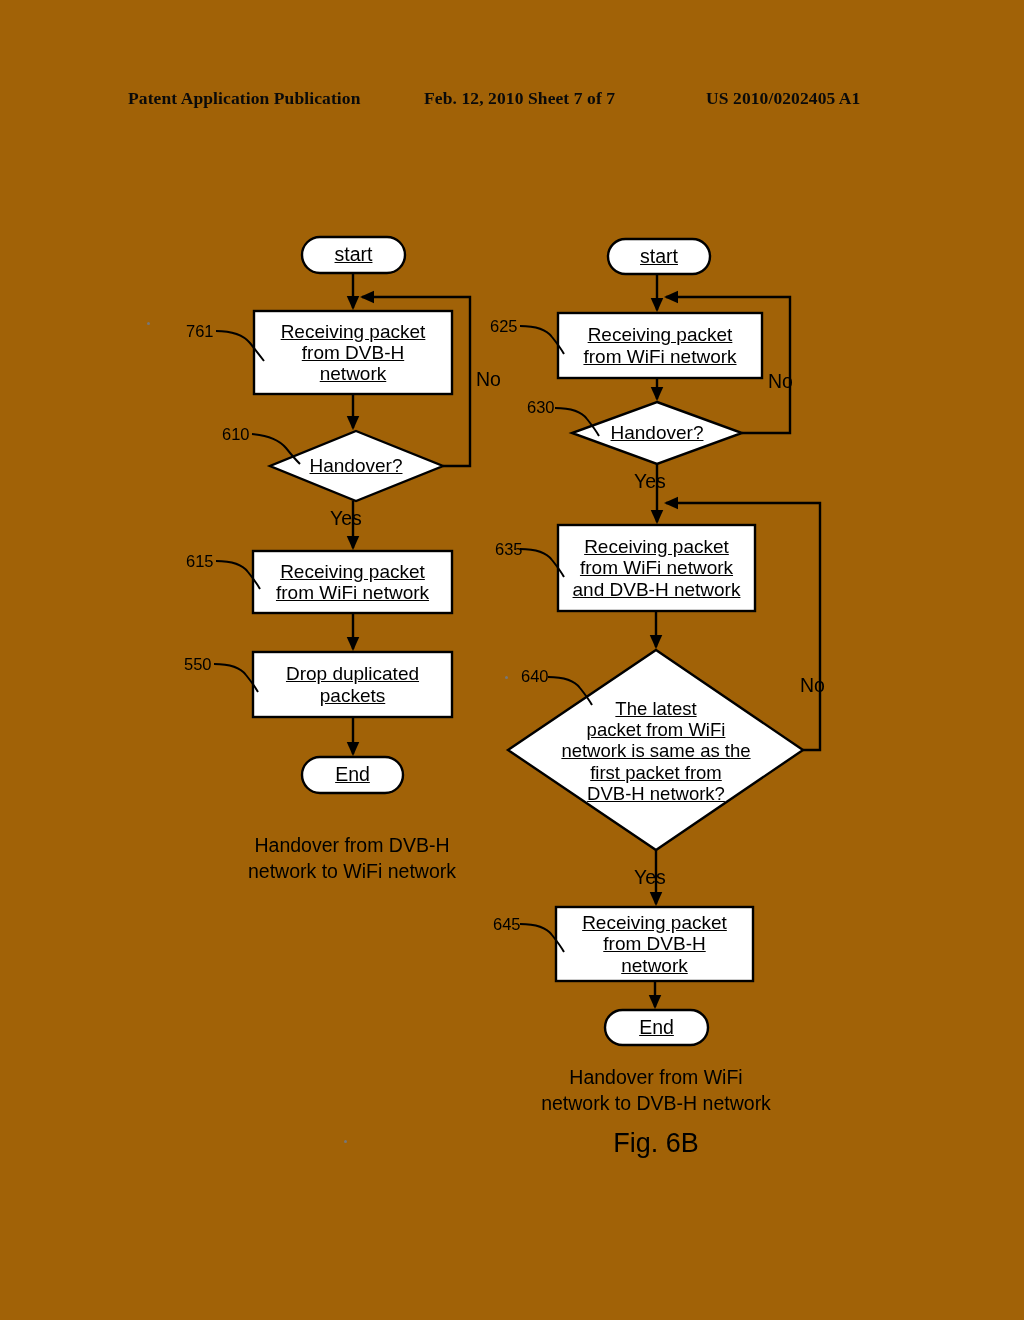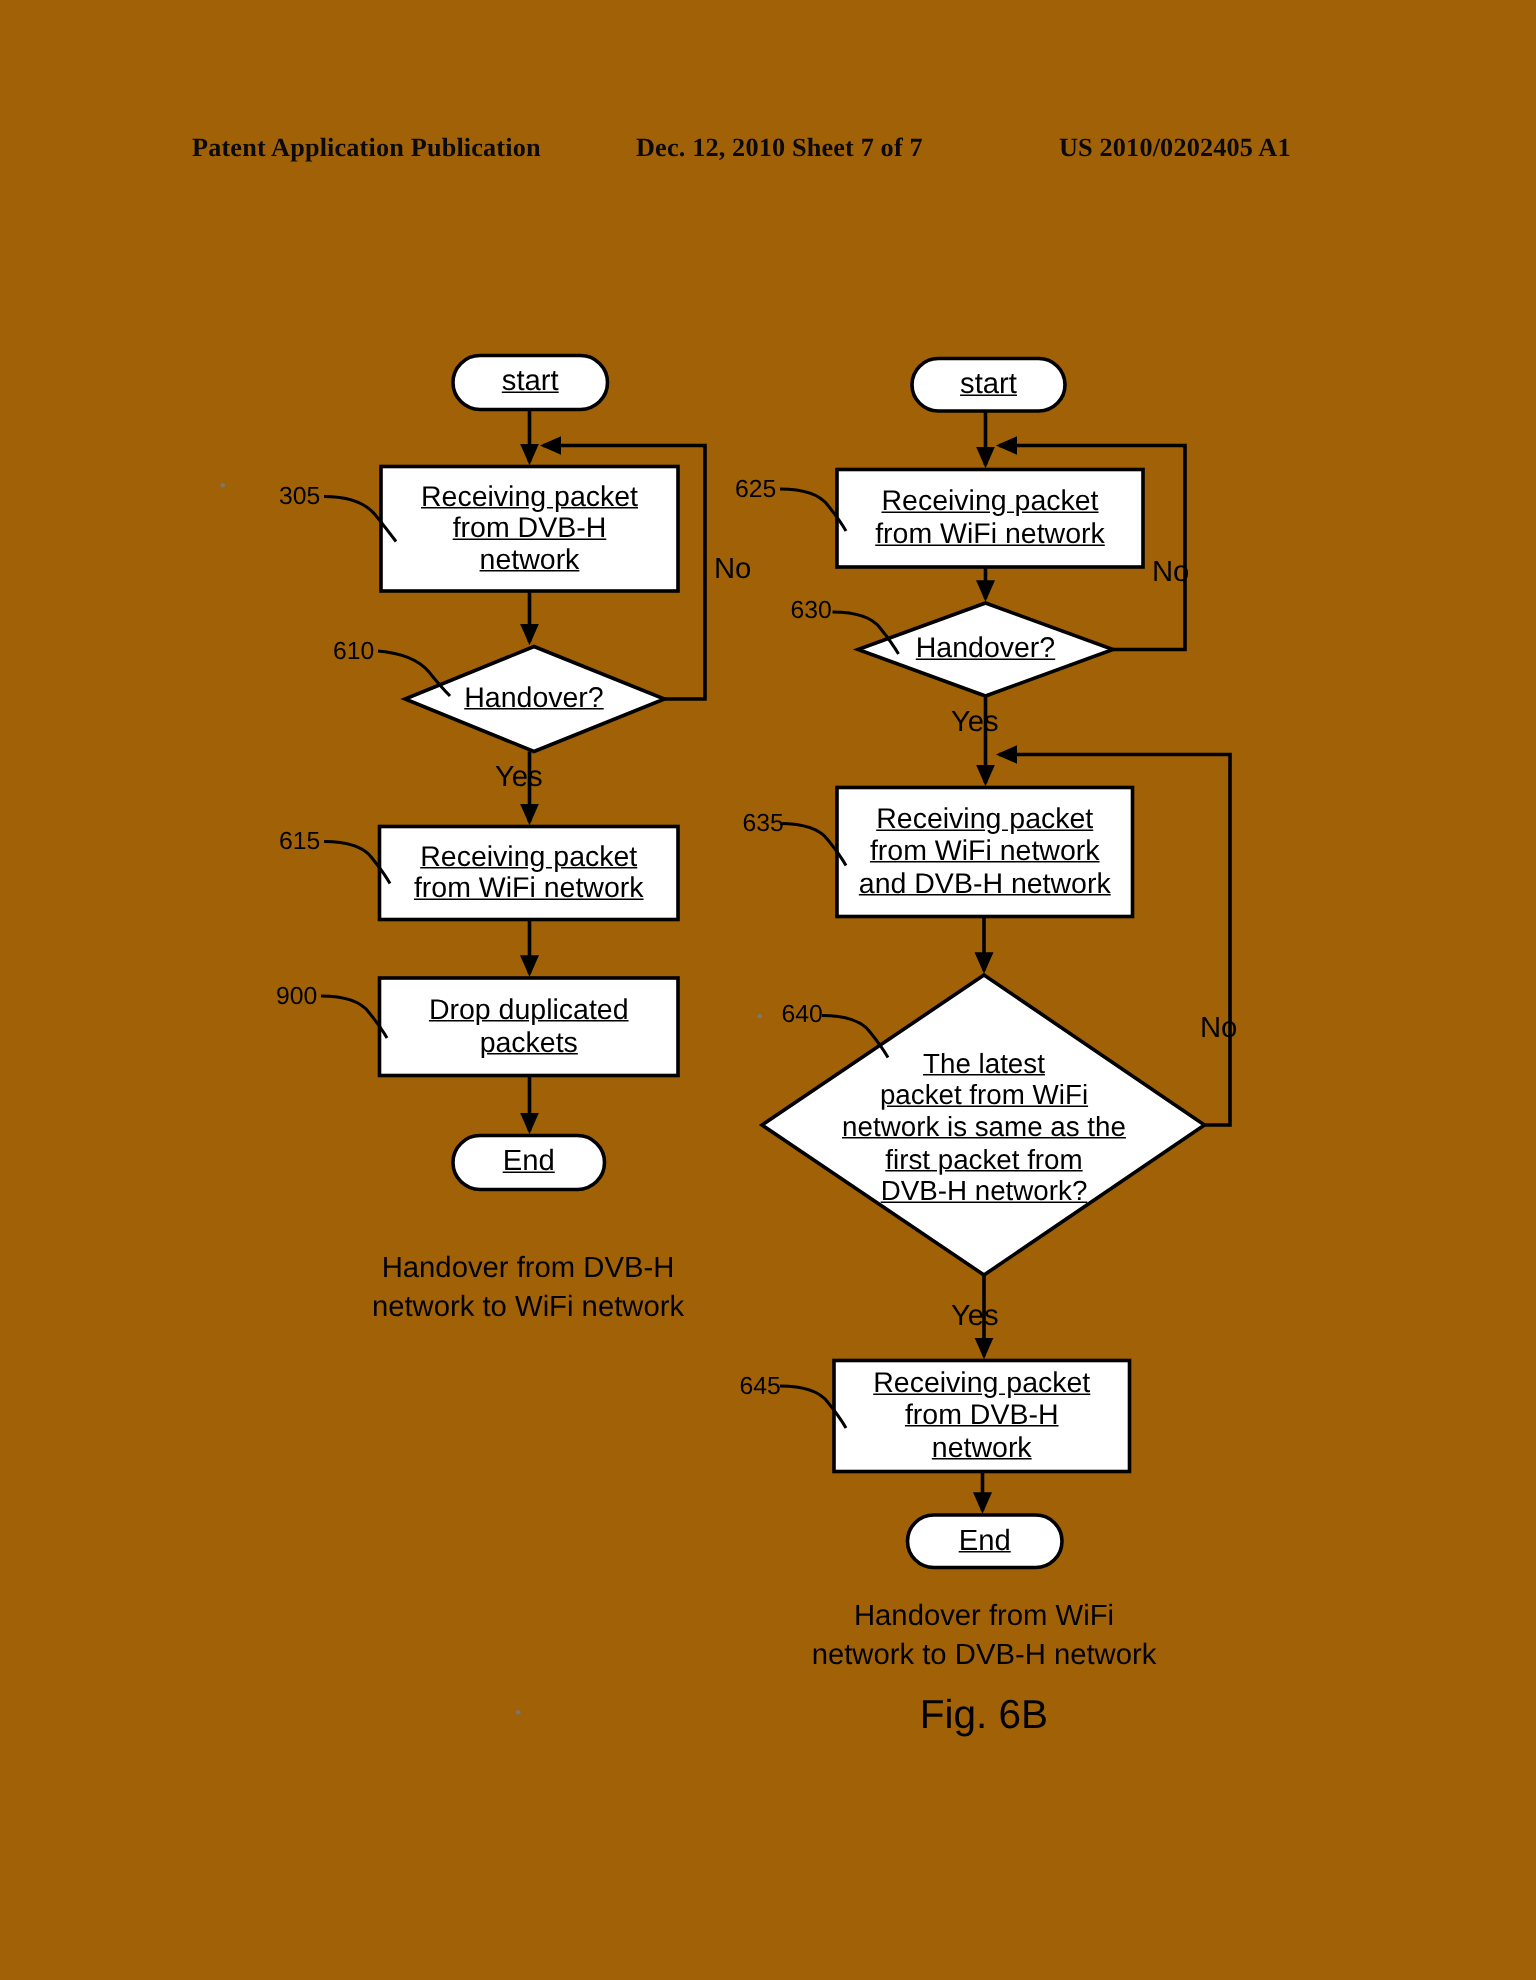--- a/index.html
+++ b/index.html
@@ -108,21 +108,21 @@
     border-radius: 50%;
   }
 </style>
 </head>
 <body>
 
 <div id="page">
 
   <div id="header">
     <span id="hdr-pub">Patent Application Publication</span>
-    <span id="hdr-date">Dec. 12, 2010  Sheet 7 of 7</span>
+    <span id="hdr-date">Feb. 12, 2010  Sheet 7 of 7</span>
     <span id="hdr-num">US 2010/0202405 A1</span>
   </div>
 
   <svg id="drawing" viewBox="0 0 1024 1320">
     <defs>
       <marker id="arrow" viewBox="0 0 10 10" refX="8.5" refY="5" markerWidth="6" markerHeight="6" orient="auto-start-reverse">
         <path d="M 0 0.6 L 10 5 L 0 9.4 z" fill="#000"></path>
       </marker>
     </defs>
 
@@ -197,24 +197,24 @@
 from WiFi network</div>
 
   <div class="shape-text" style="left:253px; top:652px; width:199px; height:65px;">Drop duplicated
 packets</div>
 
   <div class="shape-text terminal-text" style="left:302px; top:757px; width:101px; height:36px;">End</div>
 
   <div class="edge-label" style="left:476px; top:368px;">No</div>
   <div class="edge-label" style="left:330px; top:507px;">Yes</div>
 
-  <div class="ref-label" style="left:186px; top:322px;">305</div>
+  <div class="ref-label" style="left:186px; top:322px;">761</div>
   <div class="ref-label" style="left:222px; top:425px;">610</div>
   <div class="ref-label" style="left:186px; top:552px;">615</div>
-  <div class="ref-label" style="left:184px; top:655px;">900</div>
+  <div class="ref-label" style="left:184px; top:655px;">550</div>
 
   <div class="caption" style="left:192px; top:832px; width:320px;">Handover from DVB-H
 network to WiFi network</div>
 
   <div class="shape-text terminal-text" style="left:608px; top:239px; width:102px; height:35px;">start</div>
 
   <div class="shape-text" style="left:558px; top:313px; width:204px; height:65px;">Receiving packet
 from WiFi network</div>
 
   <div class="shape-text diamond-text-small" style="left:577px; top:402px; width:160px; height:62px;">Handover?</div>

